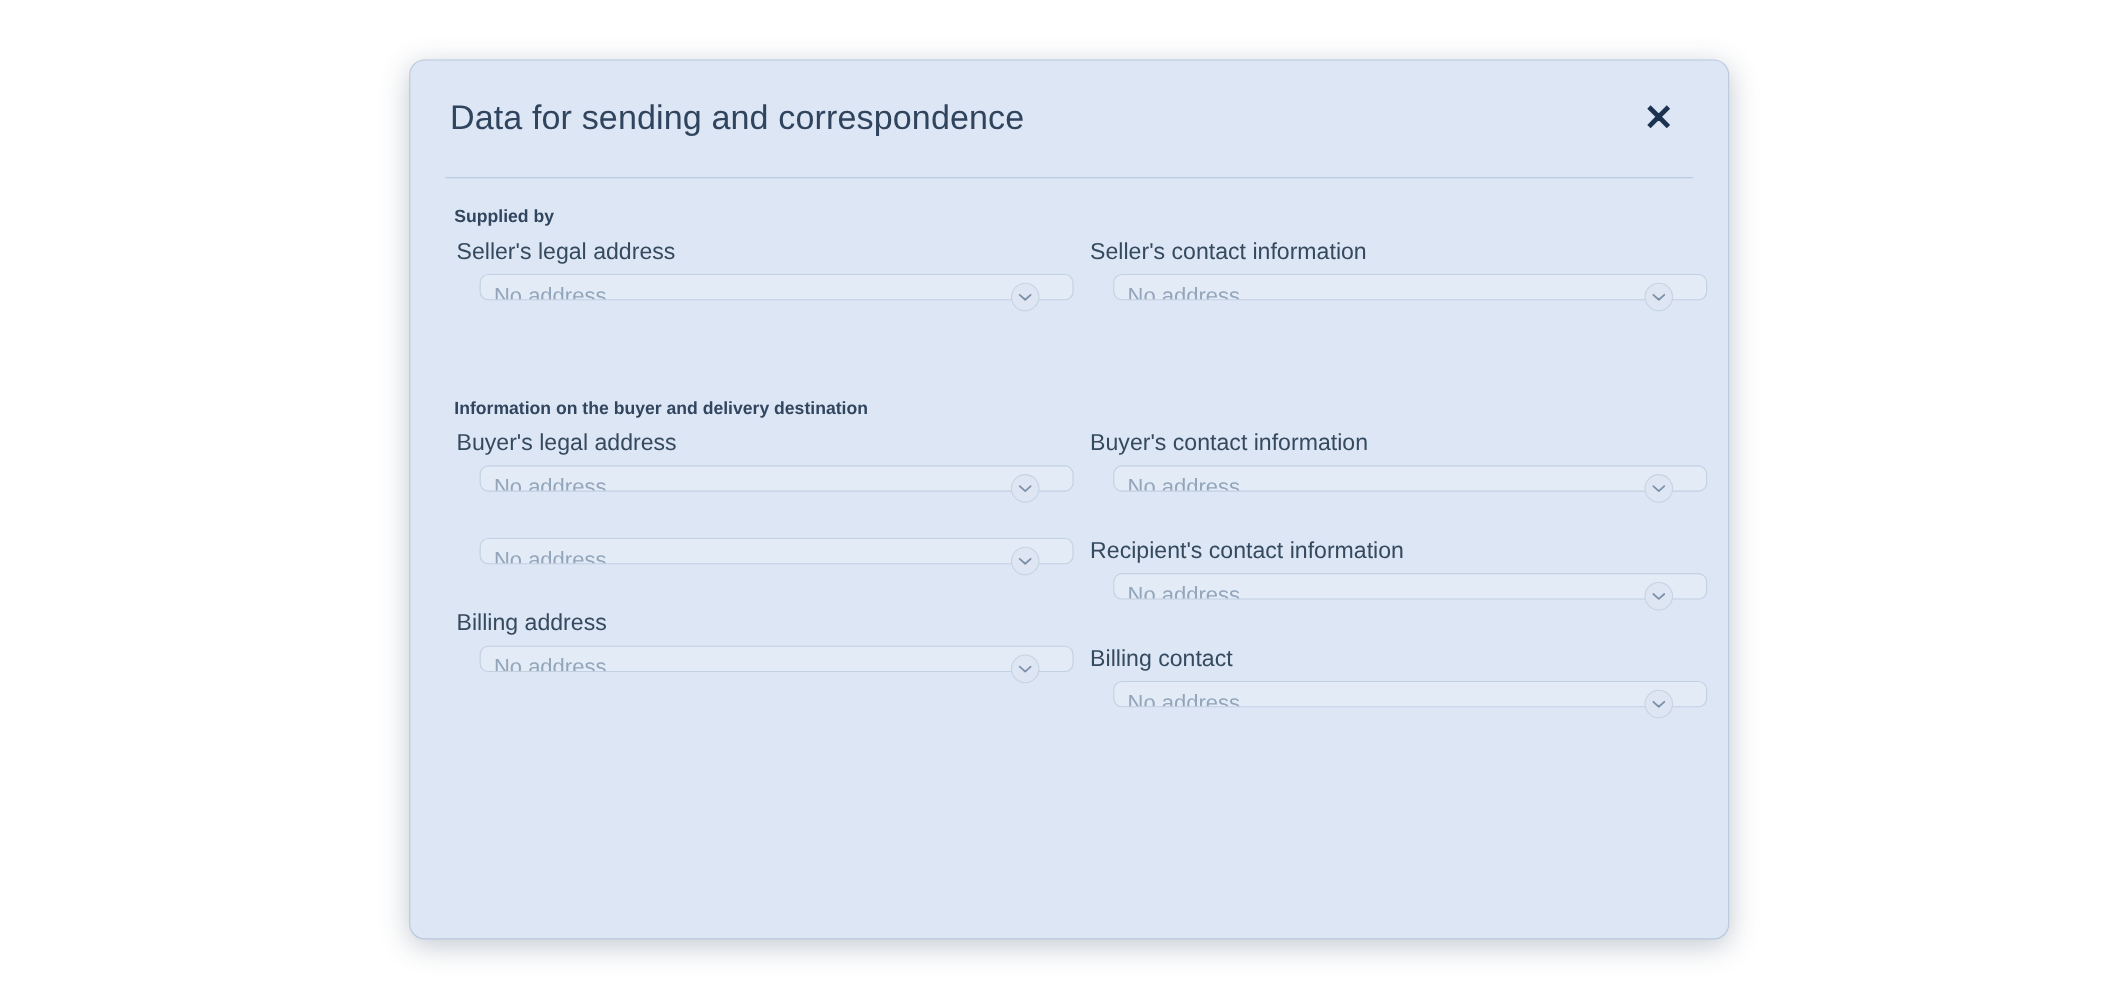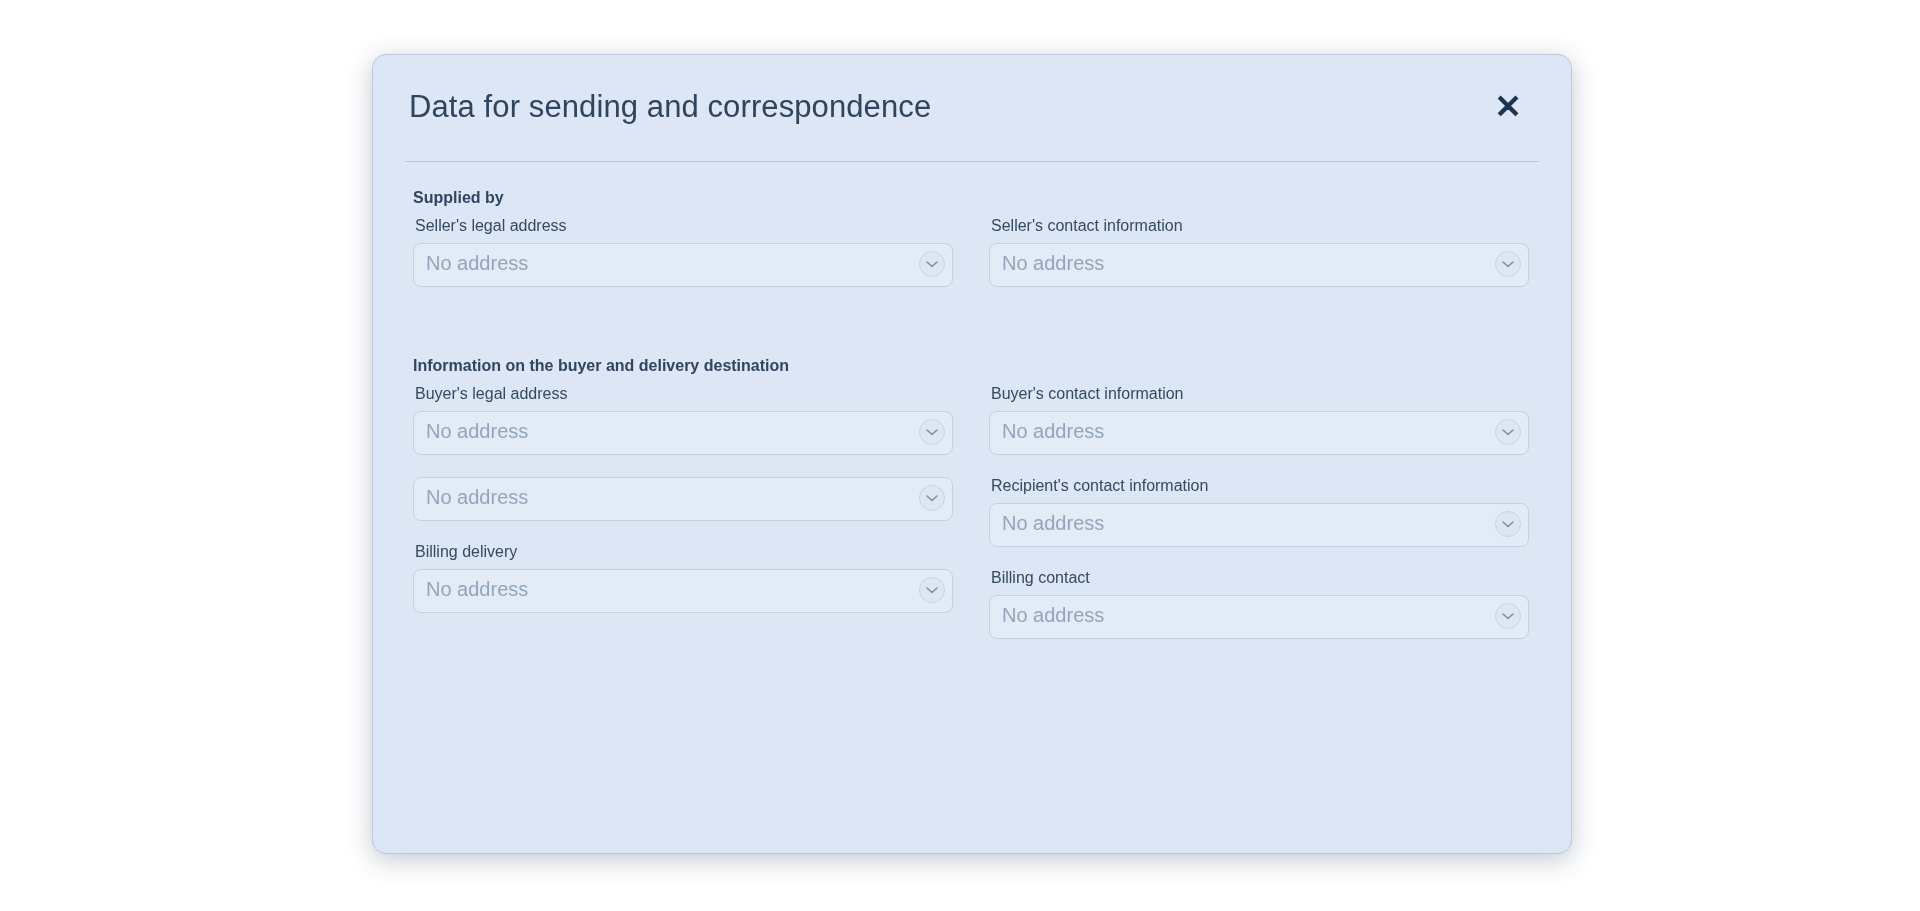--- a/index.html
+++ b/index.html
@@ -102,49 +102,50 @@
   .field-col {
     flex: 1 1 0;
     min-width: 0;
   }
 
   .field-row {
     margin-bottom: 26px;
   }
 
   .field-label {
-    font-size: 16px;
+    font-size: 21px;
     color: #35495f;
     margin: 0 0 8px 2px;
     display: block;
     font-weight: 400;
   }
 
   .select-wrap {
     position: relative;
     height: 40px;
   }
 
   .select-box {
     width: 100%;
-    height: 44px;
+    height: 24px;
     box-sizing: border-box;
     border: 1px solid #c2d0e2;
     border-radius: 8px;
     background: #e3ebf6;
     color: #93a5bb;
     font-size: 20px;
     font-family: "Liberation Sans", sans-serif;
     padding: 0 38px 0 12px;
     line-height: 38px;
     cursor: pointer;
     display: block;
     white-space: nowrap;
     overflow: hidden;
     text-overflow: ellipsis;
+    margin-left: 23px;
   }
 
   .select-caret {
     position: absolute;
     right: 8px;
     top: 8px;
     width: 24px;
     height: 24px;
     border-radius: 50%;
     background: #dde6f2;
@@ -225,21 +226,21 @@
             <div class="select-wrap">
               <div class="select-box">No address</div>
               <span class="select-caret">
                 <svg width="12" height="8" viewBox="0 0 12 8">
                     <path d="M1 2 L6 6.5 L11 2" stroke="#7d90a8" stroke-width="1.6" fill="none" stroke-linecap="round" stroke-linejoin="round"></path>
                   </svg>
               </span>
             </div>
           </div>
           <div class="field-row">
-            <span class="field-label">Billing delivery</span>
+            <span class="field-label">Billing address</span>
             <div class="select-wrap">
               <div class="select-box">No address</div>
               <span class="select-caret">
                 <svg width="12" height="8" viewBox="0 0 12 8">
                     <path d="M1 2 L6 6.5 L11 2" stroke="#7d90a8" stroke-width="1.6" fill="none" stroke-linecap="round" stroke-linejoin="round"></path>
                   </svg>
               </span>
             </div>
           </div>
         </div>

